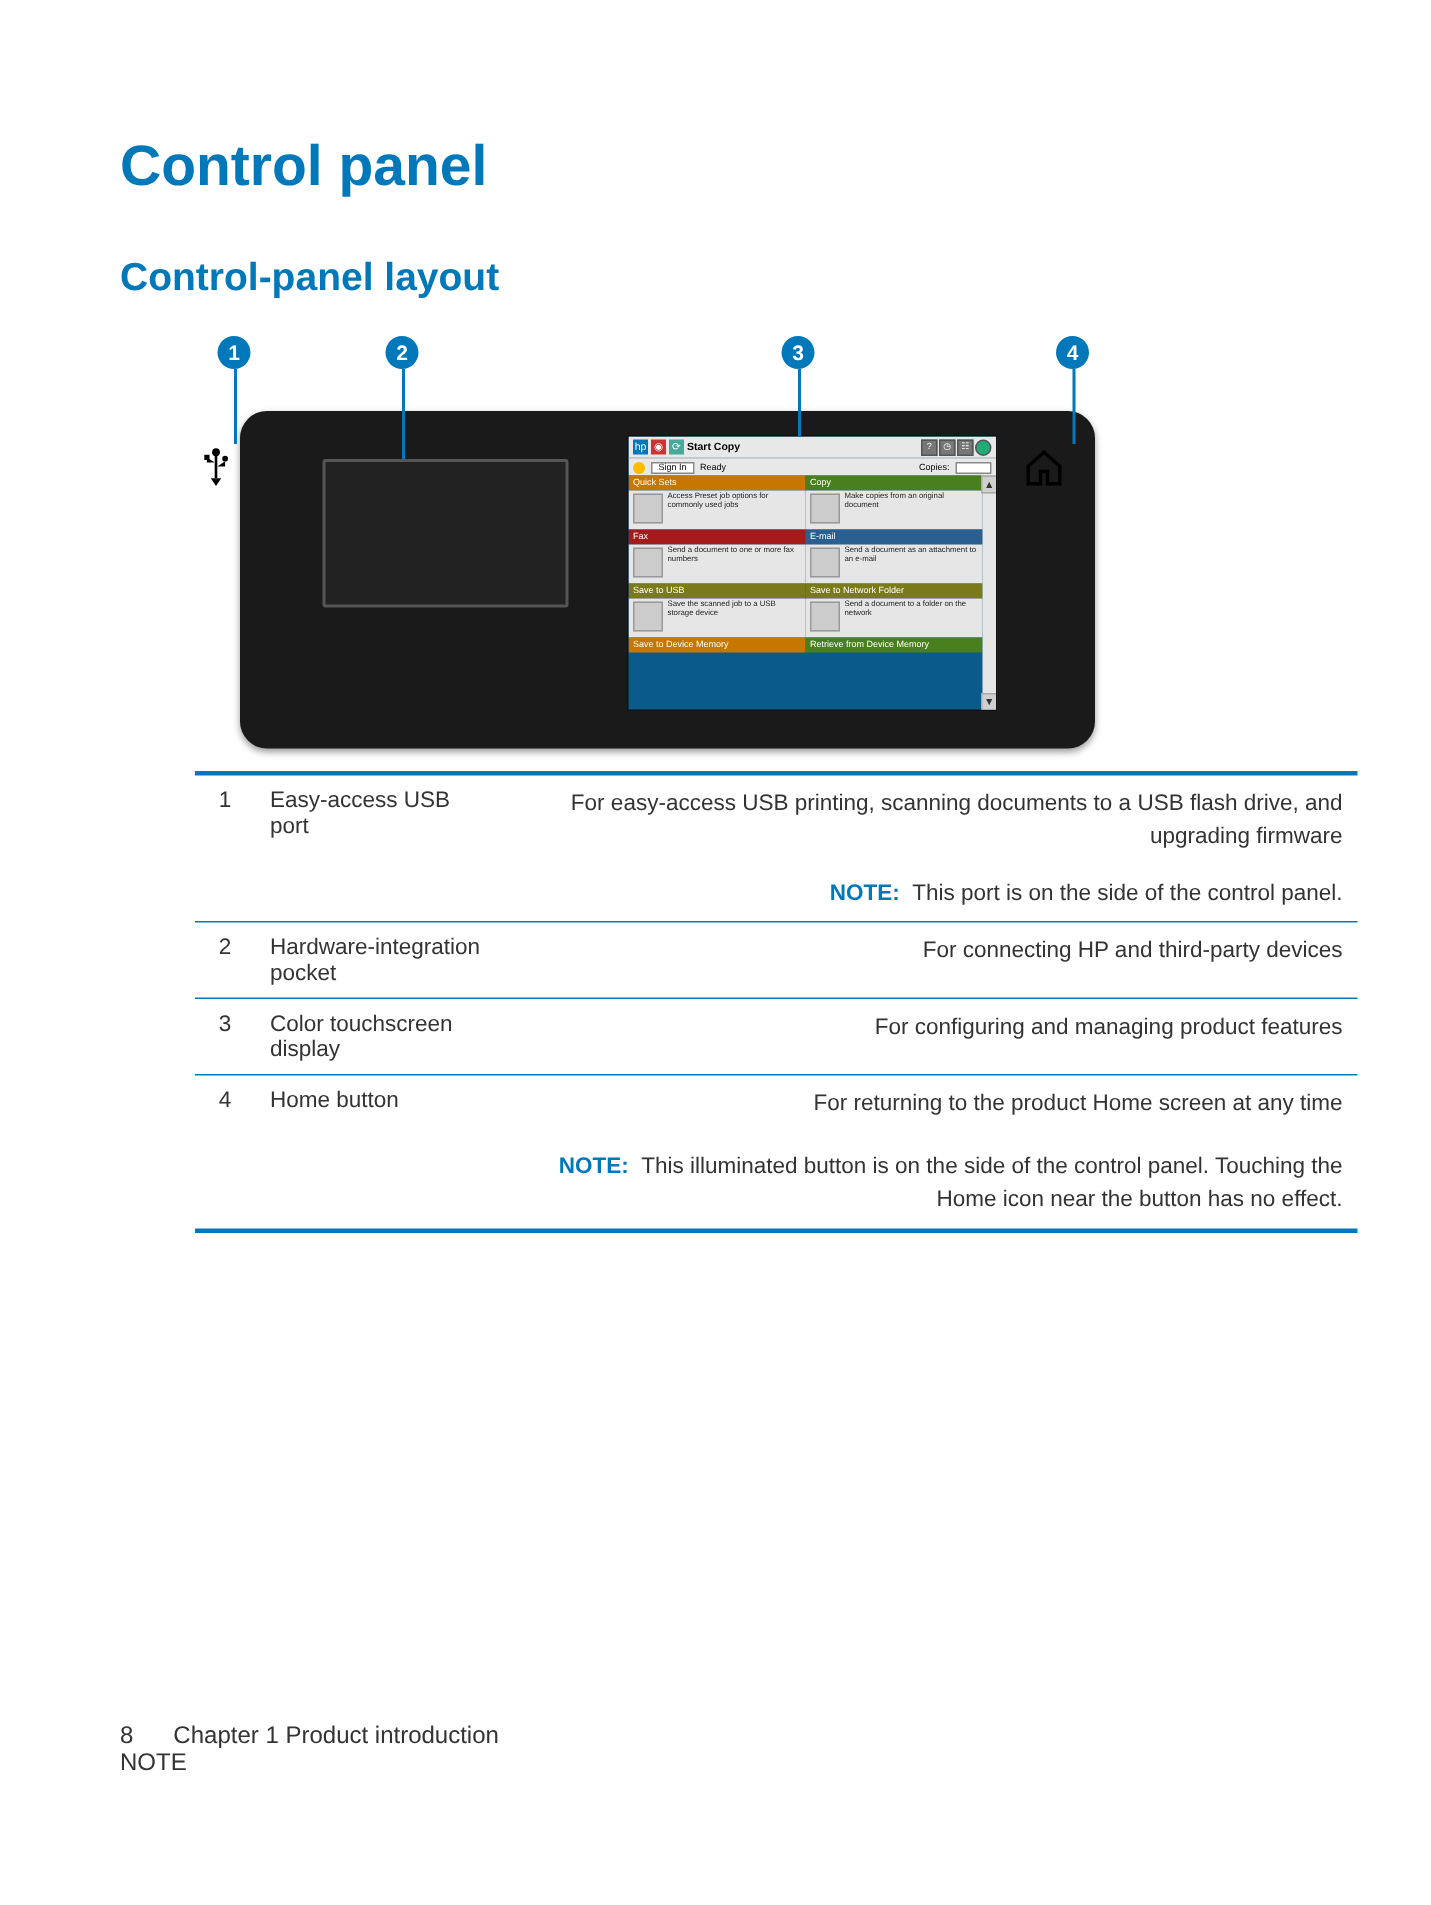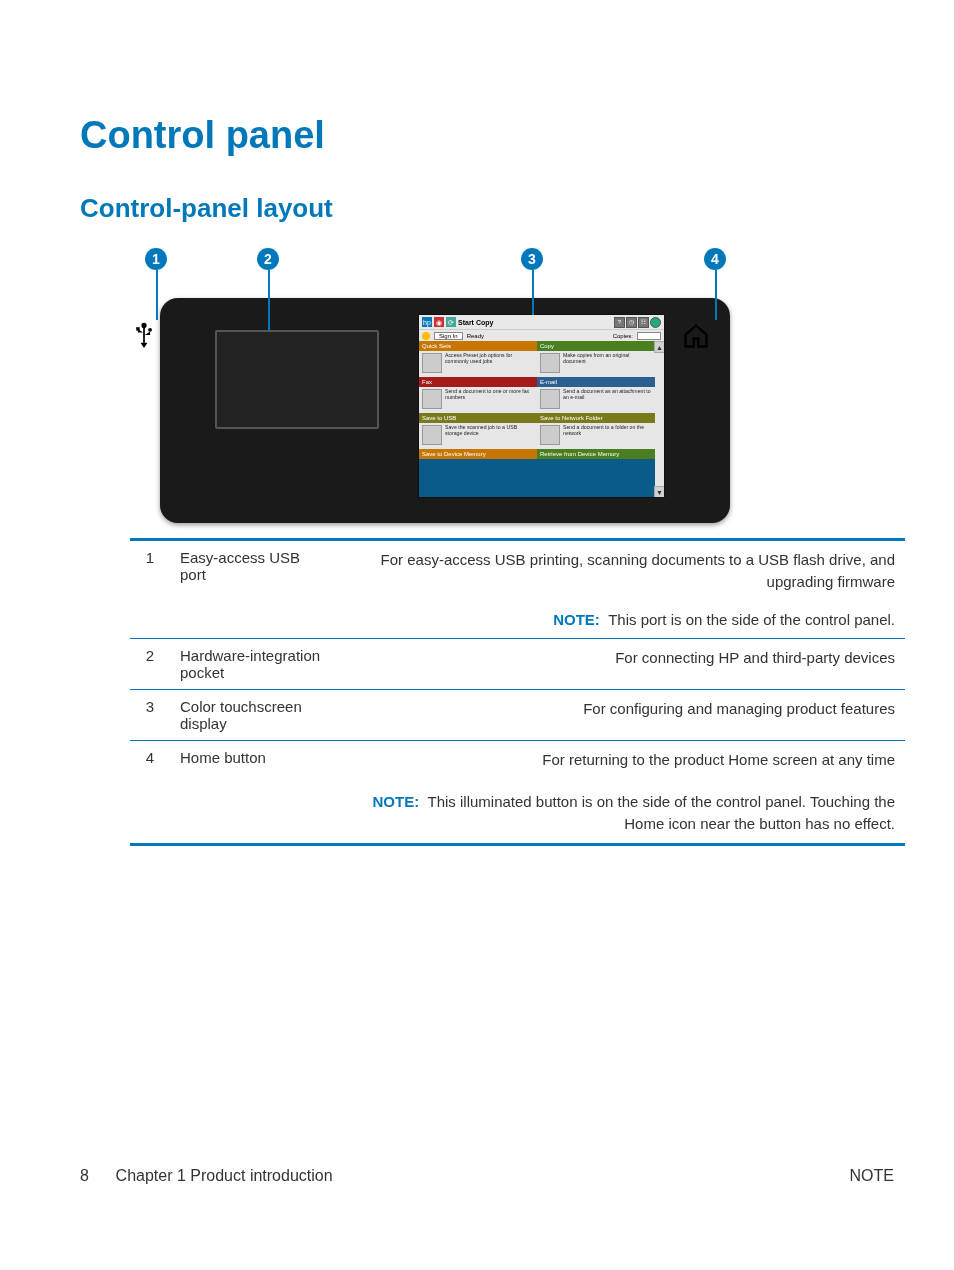--- a/index.html
+++ b/index.html
@@ -6,21 +6,21 @@
     margin: 0;
     padding: 0;
     font-family: Arial, Helvetica, sans-serif;
     background: #fff;
     width: 954px;
     height: 1270px;
     position: relative;
     color: #333;
   }
   .page {
-    padding: 114px 60px 40px 80px;
+    padding: 90px 60px 40px 80px;
     box-sizing: border-box;
     height: 100%;
     position: relative;
   }
   h1.main-title {
     color: #0078b9;
     font-size: 38px;
     font-weight: bold;
     margin: 0 0 36px 0;
     font-family: "Arial Narrow", Arial, sans-serif;
@@ -173,20 +173,21 @@
   
   .footer {
     position: absolute;
     bottom: 85px;
     left: 80px;
     right: 60px;
     display: flex;
     justify-content: space-between;
     font-size: 16px;
     font-family: "Arial Narrow", Arial, sans-serif;
+    flex-direction: column;
   }
 </style>
 </head>
 <body>
 
 <div class="page">
   <h1 class="main-title">Control panel</h1>
   <h2 class="sub-title">Control-panel layout</h2>
 
   <div class="diagram-wrap">

